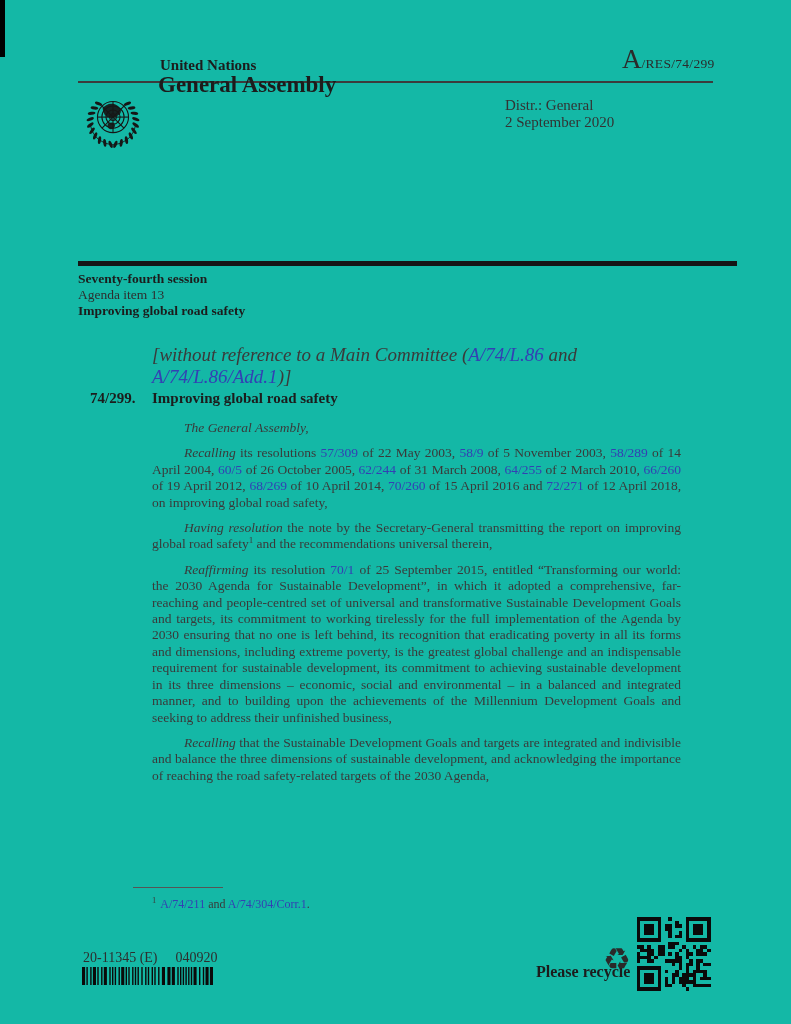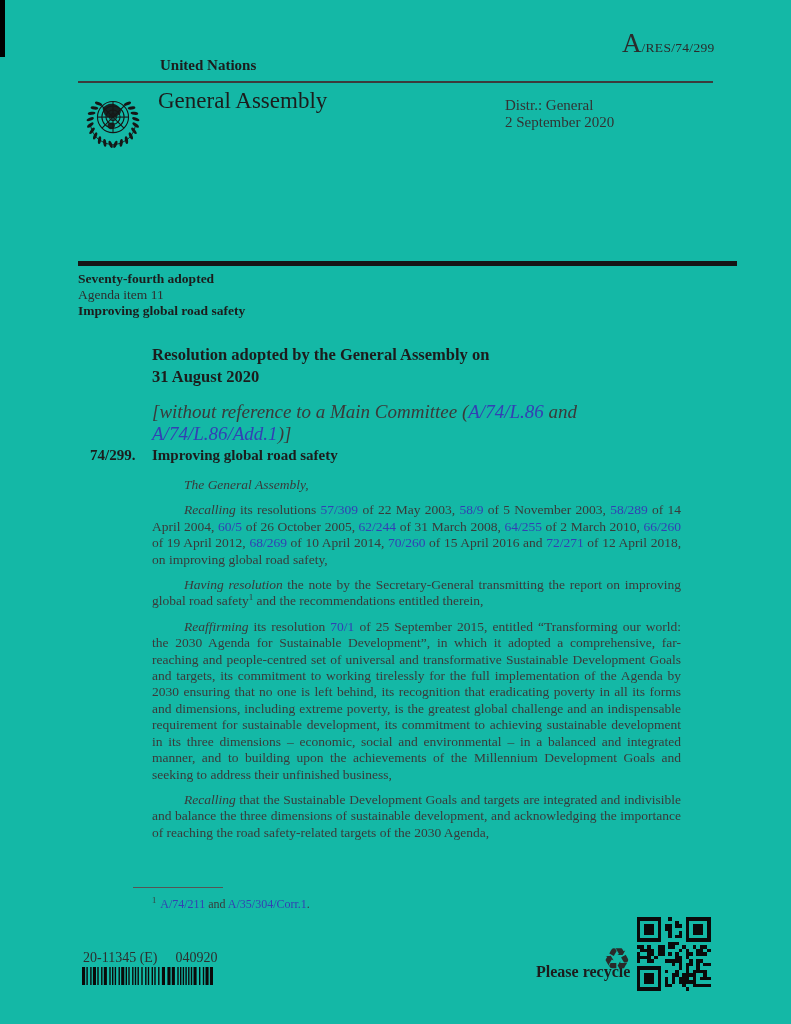--- a/index.html
+++ b/index.html
@@ -3,26 +3,26 @@
 <meta charset="utf-8">
 <style>
   html,body{margin:0;padding:0;background:#fff;}
   .page{
     position:relative;width:791px;height:1024px;background:#14b8a6;overflow:hidden;
     font-family:"Liberation Serif","DejaVu Serif",serif;color:#3a3a3a;
   }
   .abs{position:absolute;}
   .artifact-bar{left:0;top:0;width:5px;height:57px;background:#000;}
   .org-name{left:160px;top:57px;font-size:15px;font-weight:bold;color:#1c1c1c;}
-  .doc-symbol{left:622px;top:28px;white-space:nowrap;color:#2b2b2b;}
+  .doc-symbol{left:622px;top:44px;white-space:nowrap;color:#2b2b2b;}
   .doc-symbol .big-a{font-size:27px;}
   .doc-symbol .sym-rest{font-size:13.5px;letter-spacing:0.3px;}
   .header-rule{left:78px;top:81px;width:635px;height:2px;background:#3c3c3c;}
   .emblem{left:74px;top:86px;width:78px;height:74px;}
-  .assembly-title{left:158px;top:88px;font-size:23px;font-weight:normal;color:#1c1c1c;}
+  .assembly-title{left:158px;top:72px;font-size:23px;font-weight:bold;color:#1c1c1c;}
   .distr-block{left:505px;top:97px;font-size:15px;line-height:17px;color:#333;}
   .thick-rule{left:78px;top:261px;width:659px;height:4.5px;background:#151515;}
   .session-block{left:78px;top:271px;font-size:13.5px;line-height:16.2px;color:#2e2e2e;}
   .session-block .b{font-weight:bold;color:#1c1c1c;}
   .content{left:152px;top:344px;width:538px;}
   .res-title{font-size:16.5px;line-height:22px;font-weight:bold;color:#1c1c1c;margin:0 0 13px 0;}
   .committee-note{font-size:19px;font-style:italic;margin:0 0 2px 0;}
   .res-heading{position:relative;font-size:15px;font-weight:bold;color:#1c1c1c;margin:0 0 13px 0;}
   .res-num{position:absolute;left:-62px;top:0;}
   p.body{margin:0 9px 9px 0;text-align:justify;text-indent:32px;font-size:13.5px;line-height:16.4px;}
@@ -95,47 +95,43 @@
 
   <div class="abs assembly-title">General Assembly</div>
   <div class="abs distr-block">
     <div>Distr.: General</div>
     <div>2 September 2020</div>
   </div>
 
   <div class="abs thick-rule"></div>
 
   <div class="abs session-block">
-    <div class="b">Seventy-fourth adopted</div>
-    <div>Agenda item 11</div>
+    <div class="b">Seventy-fourth session</div>
+    <div>Agenda item 13</div>
     <div class="b">Improving global road safety</div>
   </div>
 
   <div class="abs content">
-    <div class="res-title">
-      <div>Resolution adopted by the General Assembly on</div>
-      <div>31 August 2020</div>
-    </div>
 
     <p class="committee-note"><span class="it">[without reference to a Main Committee (</span><span class="it lnk">A/74/L.86</span><span class="it"> and </span><span class="it lnk">A/74/L.86/Add.1</span><span class="it">)]</span></p>
 
     <div class="res-heading">
       <span class="res-num">74/299.</span>
       <span>Improving global road safety</span>
     </div>
 
     <p class="body"><span class="it">The General Assembly,</span></p>
     <p class="body"><span class="it">Recalling</span><span> its resolutions </span><span class="lnk">57/309</span><span> of 22 May 2003, </span><span class="lnk">58/9</span><span> of 5 November 2003, </span><span class="lnk">58/289</span><span> of 14 April 2004, </span><span class="lnk">60/5</span><span> of 26 October 2005, </span><span class="lnk">62/244</span><span> of 31 March 2008, </span><span class="lnk">64/255</span><span> of 2 March 2010, </span><span class="lnk">66/260</span><span> of 19 April 2012, </span><span class="lnk">68/269</span><span> of 10 April 2014, </span><span class="lnk">70/260</span><span> of 15 April 2016 and </span><span class="lnk">72/271</span><span> of 12 April 2018, on improving global road safety,</span></p>
-    <p class="body"><span class="it">Having resolution</span><span> the note by the Secretary-General transmitting the report on improving global road safety</span><span class="sup">1</span><span> and the recommendations entitled therein,</span></p>
+    <p class="body"><span class="it">Having resolution</span><span> the note by the Secretary-General transmitting the report on improving global road safety</span><span class="sup">1</span><span> and the recommendations universal therein,</span></p>
     <p class="body"><span class="it">Reaffirming</span><span> its resolution </span><span class="lnk">70/1</span><span> of 25 September 2015, entitled “Transforming our world: the 2030 Agenda for Sustainable Development”, in which it adopted a comprehensive, far-reaching and people-centred set of universal and transformative Sustainable Development Goals and targets, its commitment to working tirelessly for the full implementation of the Agenda by 2030 ensuring that no one is left behind, its recognition that eradicating poverty in all its forms and dimensions, including extreme poverty, is the greatest global challenge and an indispensable requirement for sustainable development, its commitment to achieving sustainable development in its three dimensions – economic, social and environmental – in a balanced and integrated manner, and to building upon the achievements of the Millennium Development Goals and seeking to address their unfinished business,</span></p>
     <p class="body"><span class="it">Recalling</span><span> that the Sustainable Development Goals and targets are integrated and indivisible and balance the three dimensions of sustainable development, and acknowledging the importance of reaching the road safety-related targets of the 2030 Agenda,</span></p>
   </div>
 
   <div class="abs footnote-rule"></div>
-  <div class="abs footnote"><span class="marker">1</span><span><span class="lnk">A/74/211</span><span> and </span><span class="lnk">A/35/304/Corr.1</span><span>.</span></span></div>
+  <div class="abs footnote"><span class="marker">1</span><span><span class="lnk">A/74/211</span><span> and </span><span class="lnk">A/74/304/Corr.1</span><span>.</span></span></div>
 
   <div class="abs footer-codes"><span>20-11345 (E)</span><span class="datecode">040920</span></div>
   <div class="abs barcode"><svg xmlns="http://www.w3.org/2000/svg" viewBox="0 0 133 17" width="100%" height="100%" preserveAspectRatio="none" fill="#0a0a0a">
         <rect x="0.0" y="0" width="3.1" height="17"></rect>
         <rect x="4.4" y="0" width="1.4" height="17"></rect>
         <rect x="8.2" y="0" width="1.4" height="17"></rect>
         <rect x="10.9" y="0" width="3.1" height="17"></rect>
         <rect x="15.3" y="0" width="1.4" height="17"></rect>
         <rect x="19.1" y="0" width="1.4" height="17"></rect>
         <rect x="21.8" y="0" width="3.1" height="17"></rect>

